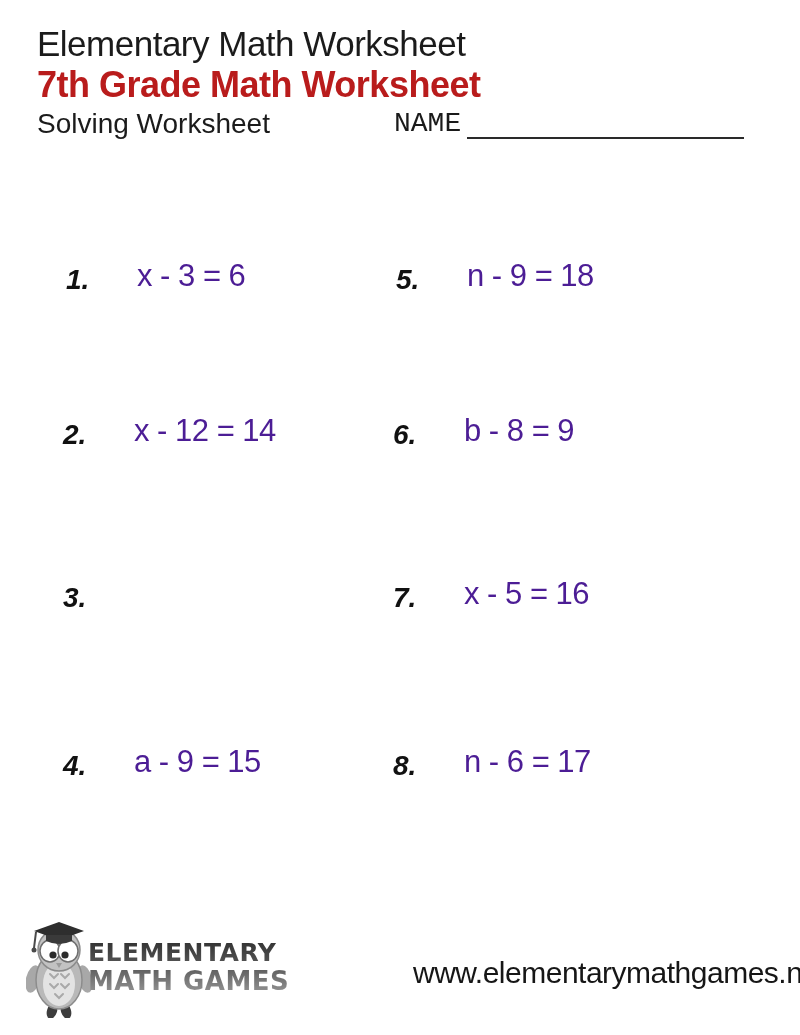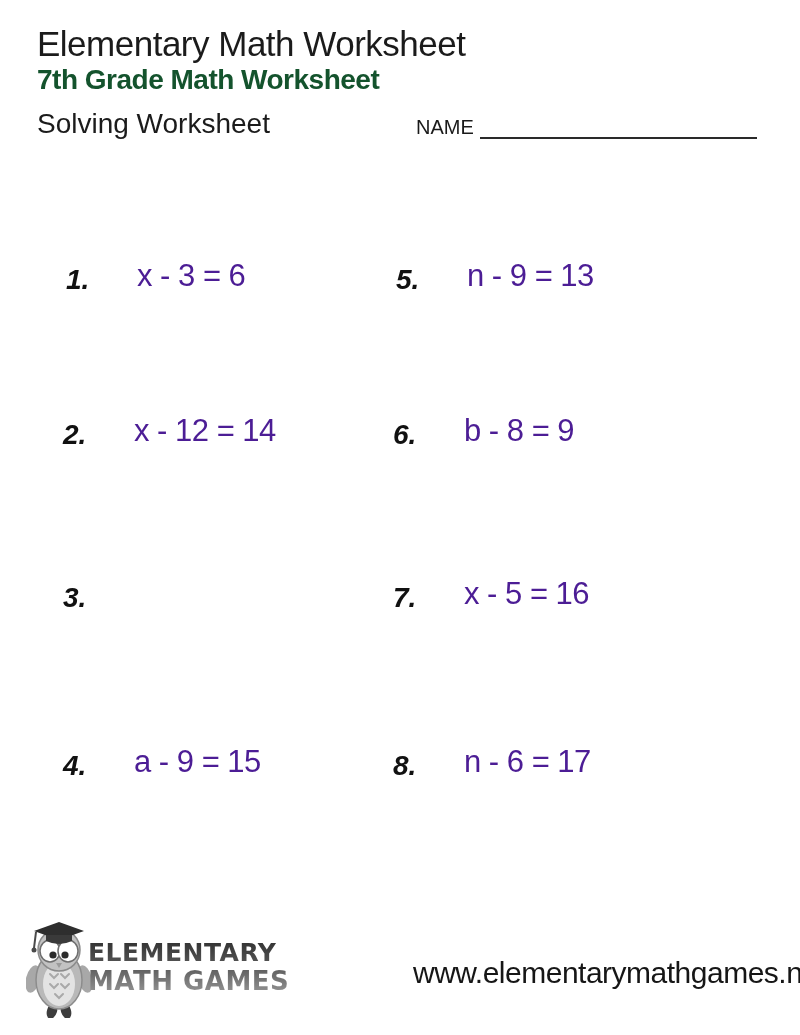--- a/index.html
+++ b/index.html
@@ -19,39 +19,40 @@
     left: 37px; top: 24px;
     font-size: 35px;
     font-weight: normal;
     letter-spacing: -0.5px;
     color: #1b1b1b;
     white-space: nowrap;
   }
   .title-sub {
     position: absolute;
     left: 37px; top: 64px;
-    font-size: 28px;
+    font-size: 36px;
     font-weight: bold;
     letter-spacing: -0.5px;
-    color: #14532d;
+    color: #b91c1c;
     white-space: nowrap;
   }
   .topic {
     position: absolute;
     left: 37px; top: 108px;
     font-size: 28px;
     font-weight: normal;
     color: #1b1b1b;
     white-space: nowrap;
   }
   .name-row {
     position: absolute;
-    left: 416px; top: 108px;
-    font-size: 20px;
-    white-space: nowrap;
+    left: 394px; top: 108px;
+    font-size: 28px;
+    white-space: nowrap;
+    font-family: Liberation Mono, monospace;
   }
   .name-blank {
     display: inline-block;
     width: 277px;
     height: 31px;
     margin-left: 6px;
     border-bottom: 2px solid #2a2a2a;
     vertical-align: bottom;
   }
   .problem {
@@ -140,21 +141,21 @@
   </div>
   <div class="problem p3">
     <span class="pnum">3.</span>
   </div>
   <div class="problem p4">
     <span class="pnum">4.</span>
     <span class="peq">a - 9 = 15</span>
   </div>
   <div class="problem p5">
     <span class="pnum">5.</span>
-    <span class="peq">n - 9 = 13</span>
+    <span class="peq">n - 9 = 18</span>
   </div>
   <div class="problem p6">
     <span class="pnum">6.</span>
     <span class="peq">b - 8 = 9</span>
   </div>
   <div class="problem p7">
     <span class="pnum">7.</span>
     <span class="peq">x - 5 = 16</span>
   </div>
   <div class="problem p8">

